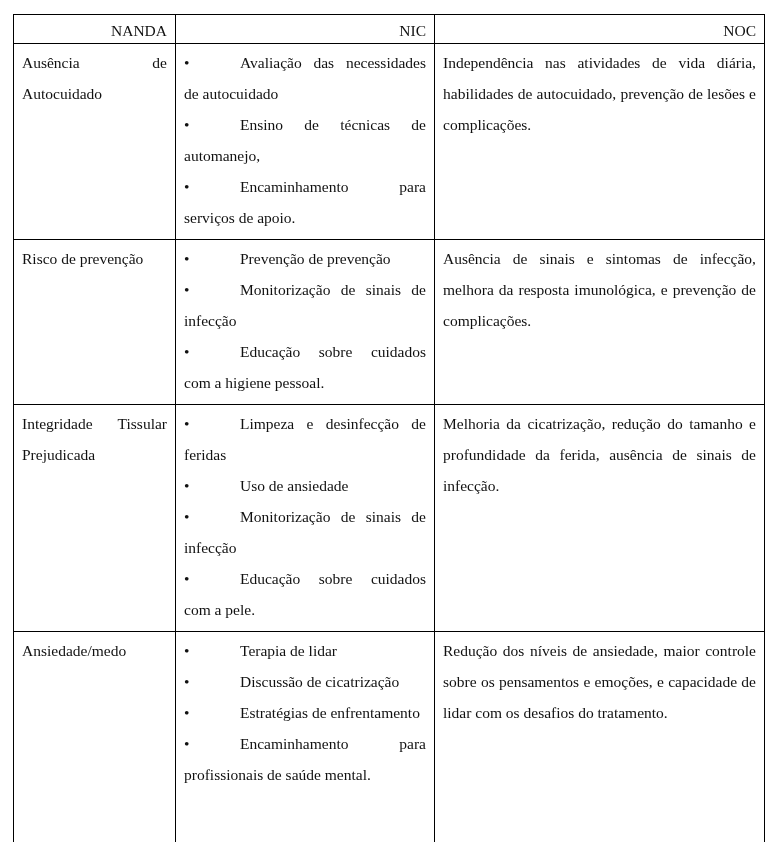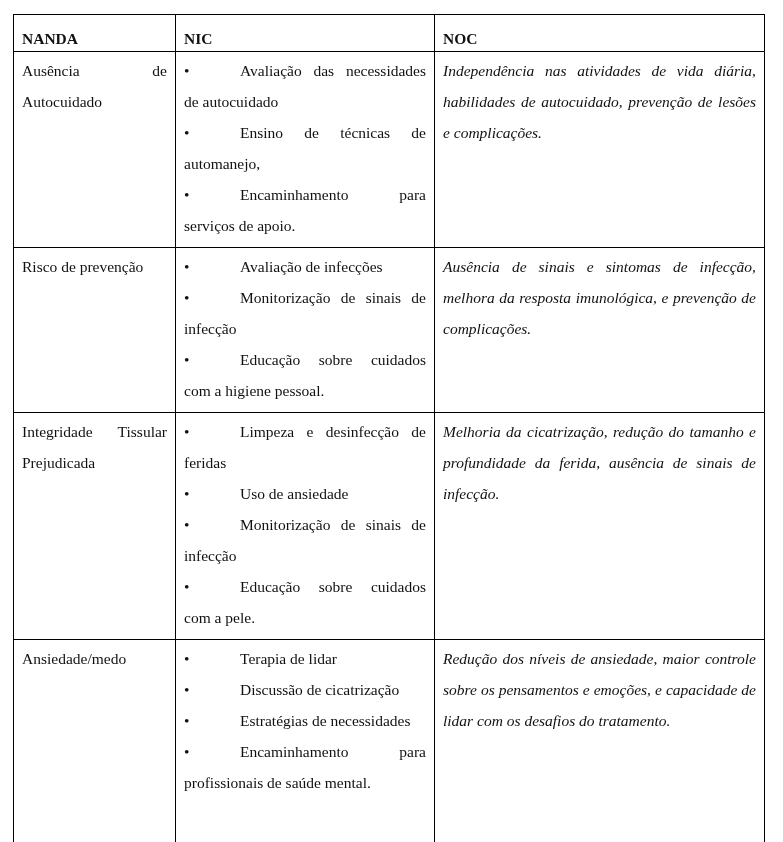--- a/index.html
+++ b/index.html
@@ -10,27 +10,27 @@
     font-family: "Liberation Serif", "DejaVu Serif", serif;
     font-size: 15.5px; color: #111;
   }
   .tbl td, .tbl th {
     border: 1.3px solid #000;
     vertical-align: top;
     padding: 3px 8px 6px 8px;
     line-height: 31px;
     text-align: justify;
   }
-  .tbl th { font-weight: bold; text-align: left; line-height: 20px; padding-top: 14px; padding-bottom: 2px; }
+  .tbl th { font-weight: normal; text-align: right; line-height: 20px; padding-top: 6px; padding-bottom: 2px; }
   .c1 { width: 145px; }
   .c2 { width: 242px; }
   .c3 { width: 313px; }
   .bullet-item { display: block; text-align: justify; text-align-last: left; }
   .bullet-item .dot { display: inline-block; width: 56px; }
-  .justify-full { text-align: justify; font-style: italic; }
+  .justify-full { text-align: justify; }
 </style>
 </head>
 <body>
 
 <table class="tbl">
   <thead>
     <tr>
       <th class="c1">NANDA</th>
       <th class="c2">NIC</th>
       <th class="c3">NOC</th>
@@ -44,21 +44,21 @@
         <span class="bullet-item"><span class="dot">•</span><span>Avaliação das necessidades de autocuidado</span></span>
         <span class="bullet-item"><span class="dot">•</span><span>Ensino de técnicas de automanejo,</span></span>
         <span class="bullet-item"><span class="dot">•</span><span>Encaminhamento para serviços de apoio.</span></span>
       </td>
       <td class="justify-full">Independência nas atividades de vida diária, habilidades de autocuidado, prevenção de lesões e complicações.</td>
     </tr>
 
     <tr style="height:154px">
       <td>Risco de prevenção</td>
       <td>
-        <span class="bullet-item"><span class="dot">•</span><span>Avaliação de infecções</span></span>
+        <span class="bullet-item"><span class="dot">•</span><span>Prevenção de prevenção</span></span>
         <span class="bullet-item"><span class="dot">•</span><span>Monitorização de sinais de infecção</span></span>
         <span class="bullet-item"><span class="dot">•</span><span>Educação sobre cuidados com a higiene pessoal.</span></span>
       </td>
       <td class="justify-full">Ausência de sinais e sintomas de infecção, melhora da resposta imunológica, e prevenção de complicações.</td>
     </tr>
 
     <tr style="height:218px">
       <td>Integridade Tissular Prejudicada</td>
       <td>
         <span class="bullet-item"><span class="dot">•</span><span>Limpeza e desinfecção de feridas</span></span>
@@ -67,19 +67,19 @@
         <span class="bullet-item"><span class="dot">•</span><span>Educação sobre cuidados com a pele.</span></span>
       </td>
       <td class="justify-full">Melhoria da cicatrização, redução do tamanho e profundidade da ferida, ausência de sinais de infecção.</td>
     </tr>
 
     <tr style="height:219px">
       <td>Ansiedade/medo</td>
       <td>
         <span class="bullet-item"><span class="dot">•</span><span>Terapia de lidar</span></span>
         <span class="bullet-item"><span class="dot">•</span><span>Discussão de cicatrização</span></span>
-        <span class="bullet-item"><span class="dot">•</span><span>Estratégias de necessidades</span></span>
+        <span class="bullet-item"><span class="dot">•</span><span>Estratégias de enfrentamento</span></span>
         <span class="bullet-item"><span class="dot">•</span><span>Encaminhamento para profissionais de saúde mental.</span></span>
       </td>
       <td class="justify-full">Redução dos níveis de ansiedade, maior controle sobre os pensamentos e emoções, e capacidade de lidar com os desafios do tratamento.</td>
     </tr>
   </tbody>
 </table>
 
 </body></html>

